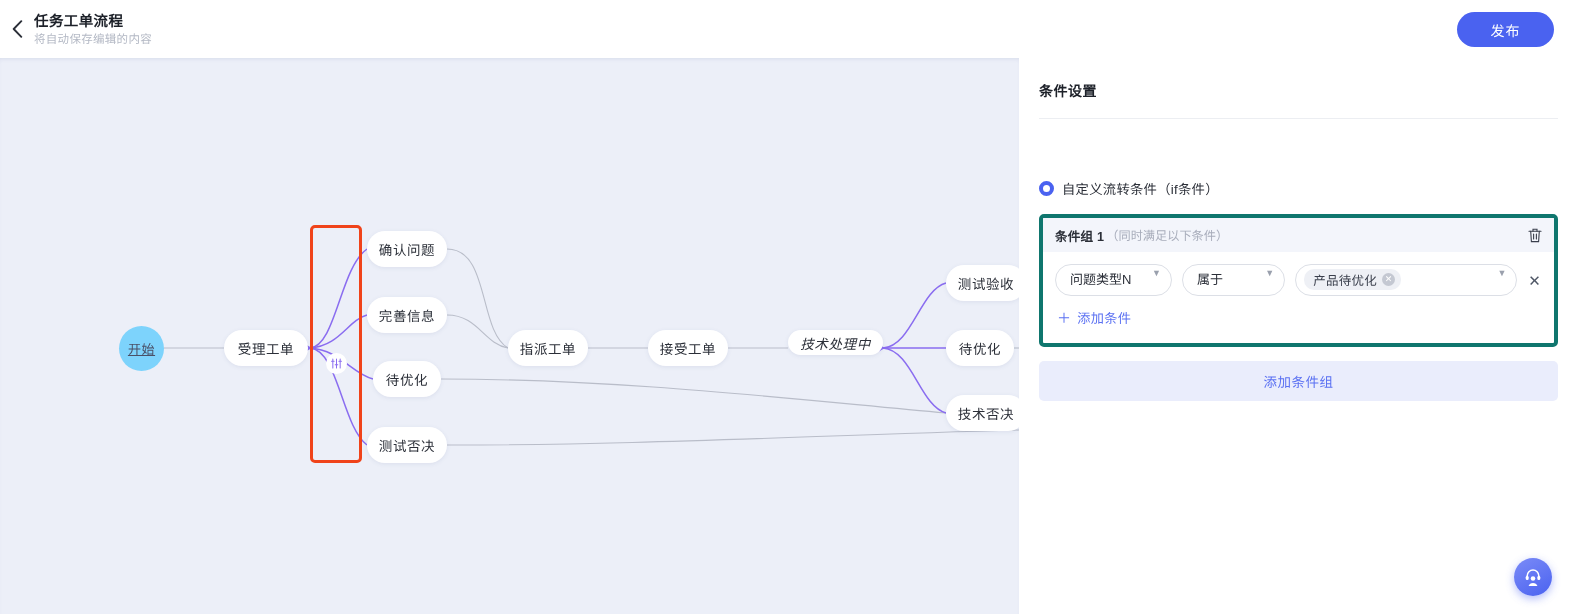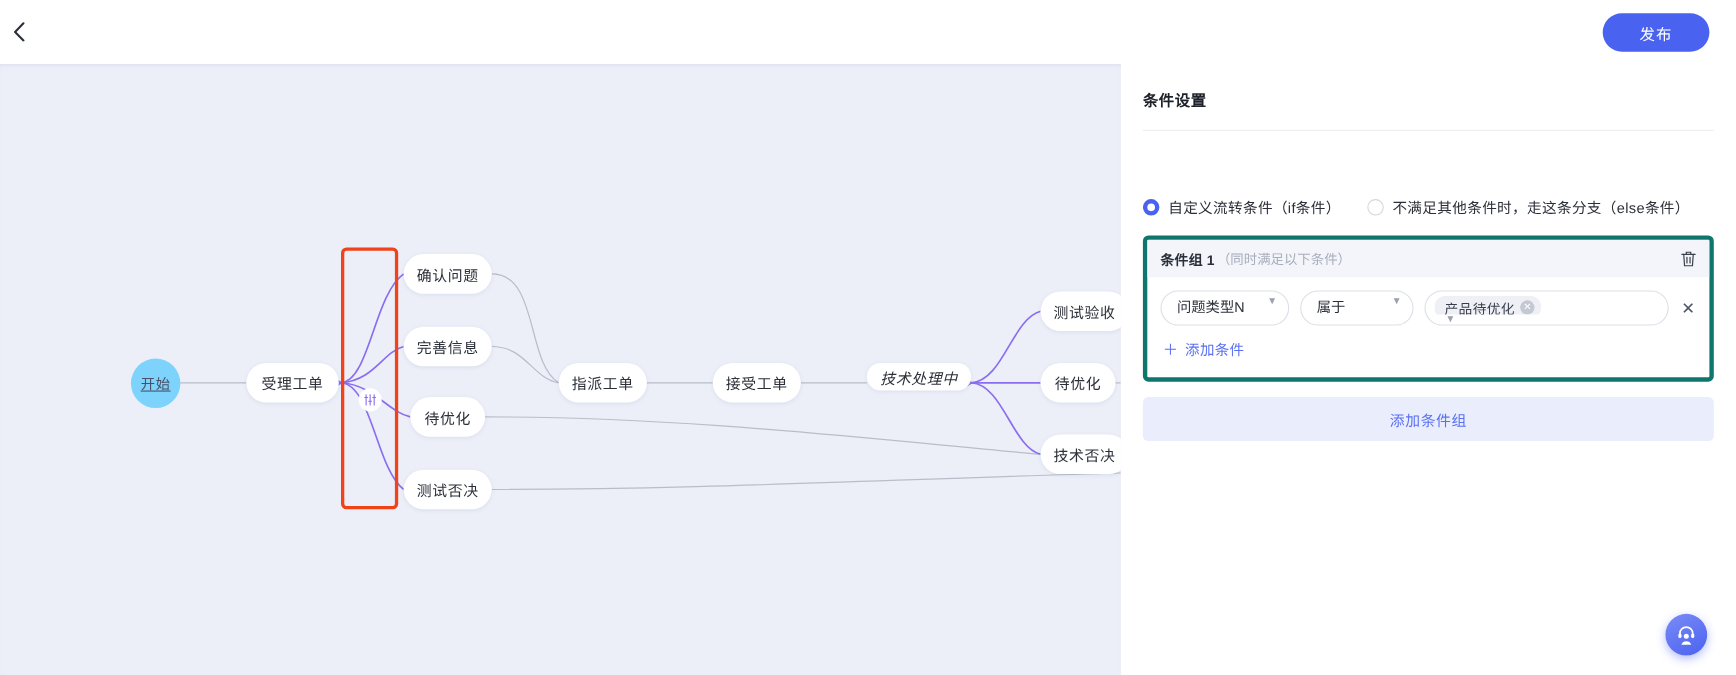--- a/index.html
+++ b/index.html
@@ -129,21 +129,21 @@
     background: #fff;
     display: flex; align-items: flex-start;
     padding: 4px 10px 0 14px;
     font-size: 13px; color: #2b2f38;
     cursor: pointer;
   }
   .select .sel-text { flex: 1; white-space: nowrap; overflow: hidden; }
   .select .caret { margin-left: 10px; color: #9aa0ad; font-size: 9px; line-height: 1; }
   .select.type { width: 125px; }
   .select.op { width: 110px; }
-  .select.val { width: 240px; padding-left: 8px; flex-direction: column; }
+  .select.val { width: 240px; padding-left: 8px; }
   .tag {
     background: #eef0f5; border-radius: 10px;
     height: 21px; display: inline-flex; align-items: center;
     padding: 0 6px 0 9px; font-size: 12.5px; color: #3a3f4c;
     letter-spacing: .3px;
   }
   .tag-close {
     width: 13px; height: 13px; border-radius: 50%;
     background: #c4c8d2; color: #fff;
     display: inline-flex; align-items: center; justify-content: center;
@@ -180,20 +180,24 @@
 </head>
 <body>
 
 <div id="app">
 
   <div class="topbar">
     <div class="back-btn">
       <svg width="11" height="18" viewBox="0 0 11 18">
         <path d="M9.3 1.2 L1.7 9 L9.3 16.8" fill="none" stroke="#2b2f38" stroke-width="1.9" stroke-linecap="round" stroke-linejoin="round"></path>
       </svg>
+    </div>
+    <div class="title-block">
+      <div class="page-title">任务工单流程</div>
+      <div class="page-subtitle">将自动保存编辑的内容</div>
     </div>
     <button class="publish-btn">发布</button>
   </div>
 
   <div class="canvas">
     <svg class="edges">
 
       <path d="M164 290 L224 290" fill="none" stroke="#b9bdc9" stroke-width="1.1"></path>
 
       <path d="M310 290 C336 288 340 210 367 191" fill="none" stroke="#8a6df0" stroke-width="1.5"></path>
@@ -253,24 +257,20 @@
   </div>
 
   <div class="panel">
     <div class="panel-title">条件设置</div>
     <div class="panel-divider"></div>
 
     <div class="radio-row">
       <div class="radio-opt checked">
         <span class="radio-mark"></span>
         <span class="radio-label">自定义流转条件（if条件）</span>
-      </div>
-      <div class="radio-opt">
-        <span class="radio-mark"></span>
-        <span class="radio-label">不满足其他条件时，走这条分支（else条件）</span>
       </div>
     </div>
 
     <div class="cond-group">
       <div class="cond-group-head">
         <span class="cg-name">条件组 1</span>
         <span class="cg-hint">（同时满足以下条件）</span>
         <span class="cg-spacer"></span>
         <span class="trash-btn">
           <svg width="14" height="15" viewBox="0 0 14 15">

